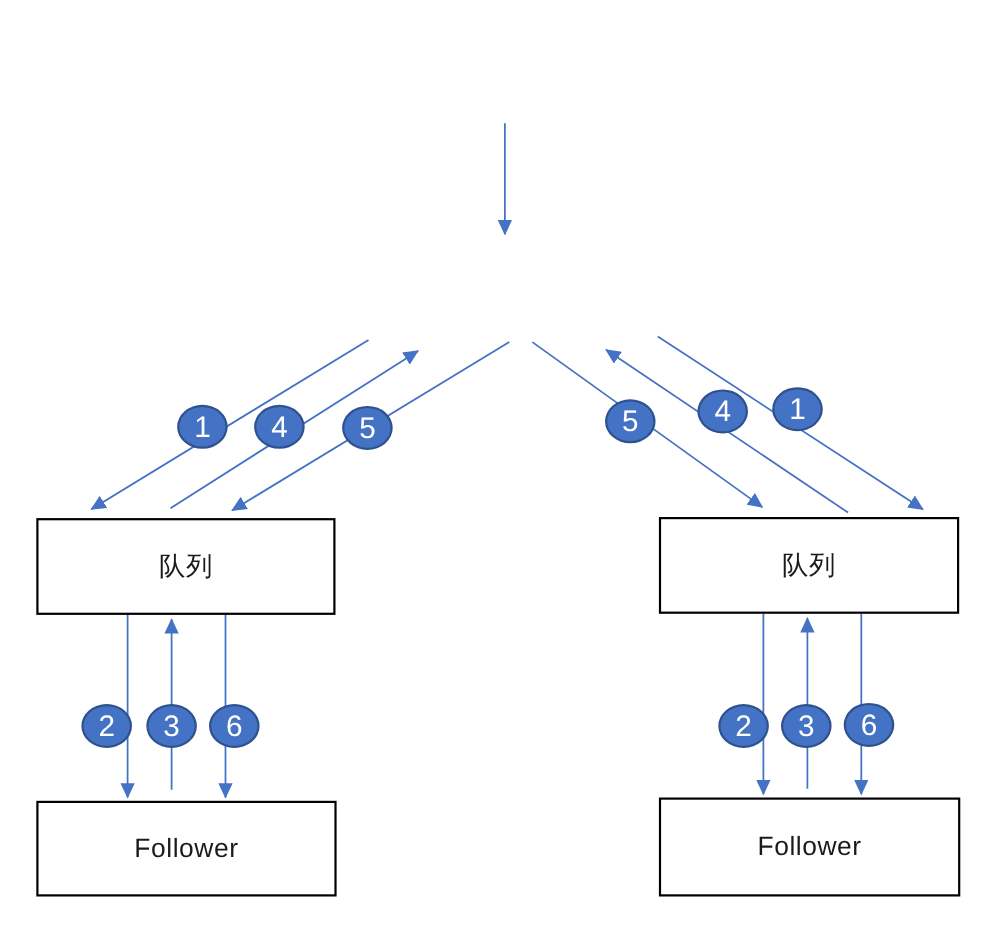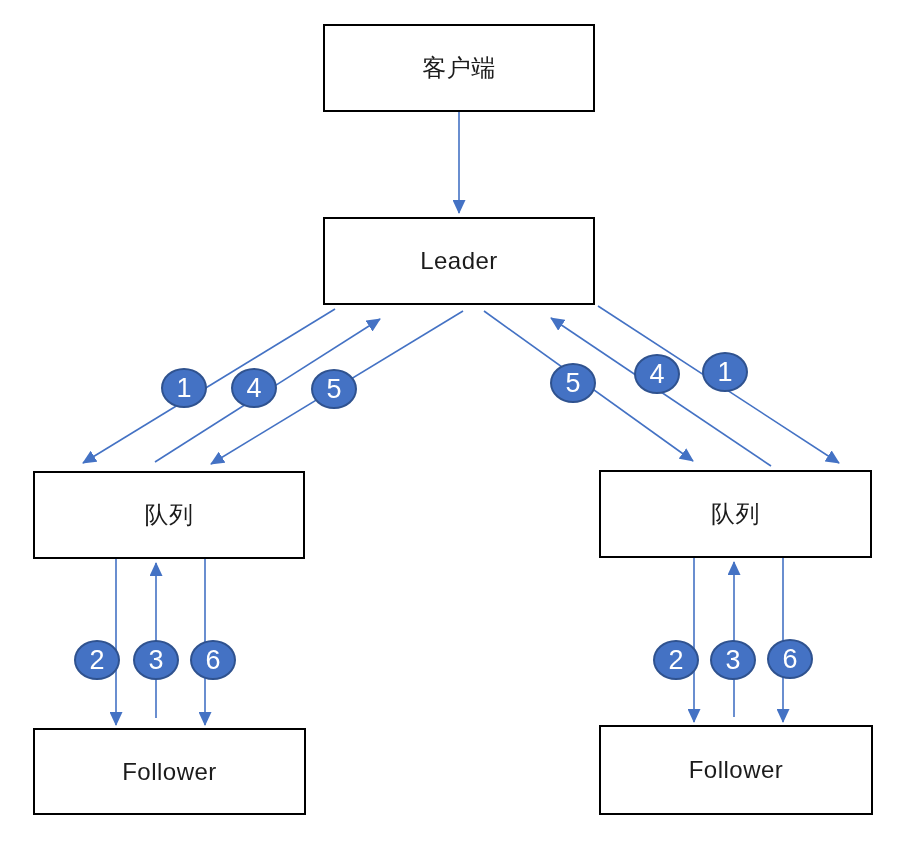--- a/index.html
+++ b/index.html
@@ -80,26 +80,20 @@
       <line x1="116" y1="559" x2="116" y2="725" marker-end="url(#ah)"></line>
       <line x1="156" y1="718" x2="156" y2="563" marker-end="url(#ah)"></line>
       <line x1="205" y1="559" x2="205" y2="725" marker-end="url(#ah)"></line>
 
       <line x1="694" y1="558" x2="694" y2="722" marker-end="url(#ah)"></line>
       <line x1="734" y1="717" x2="734" y2="562" marker-end="url(#ah)"></line>
       <line x1="783" y1="558" x2="783" y2="722" marker-end="url(#ah)"></line>
     </g>
   </svg>
 
-  <div class="node-box box-client">
-    <span>客户端</span>
-  </div>
-  <div class="node-box box-leader">
-    <span>Leader</span>
-  </div>
   <div class="node-box box-queue-l">
     <span>队列</span>
   </div>
   <div class="node-box box-queue-r">
     <span>队列</span>
   </div>
   <div class="node-box box-follower-l">
     <span>Follower</span>
   </div>
   <div class="node-box box-follower-r">

